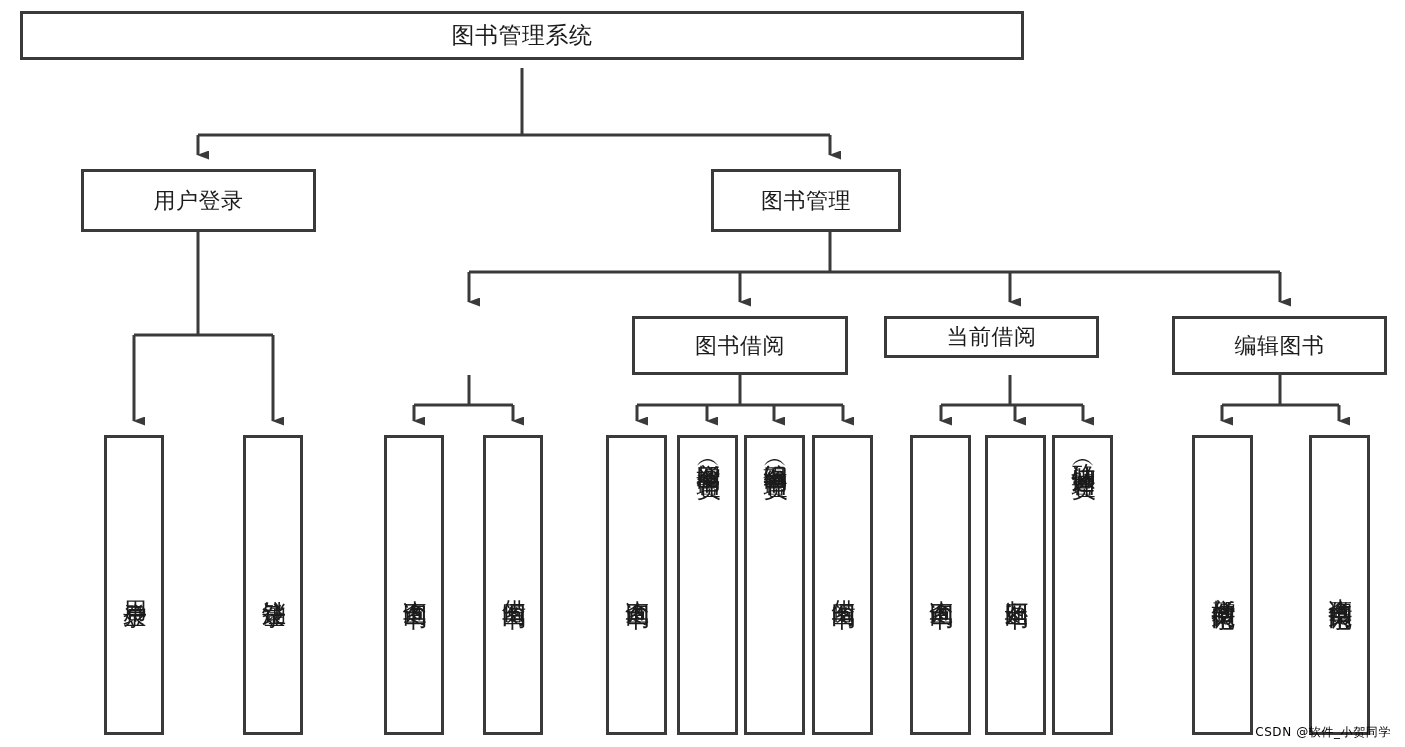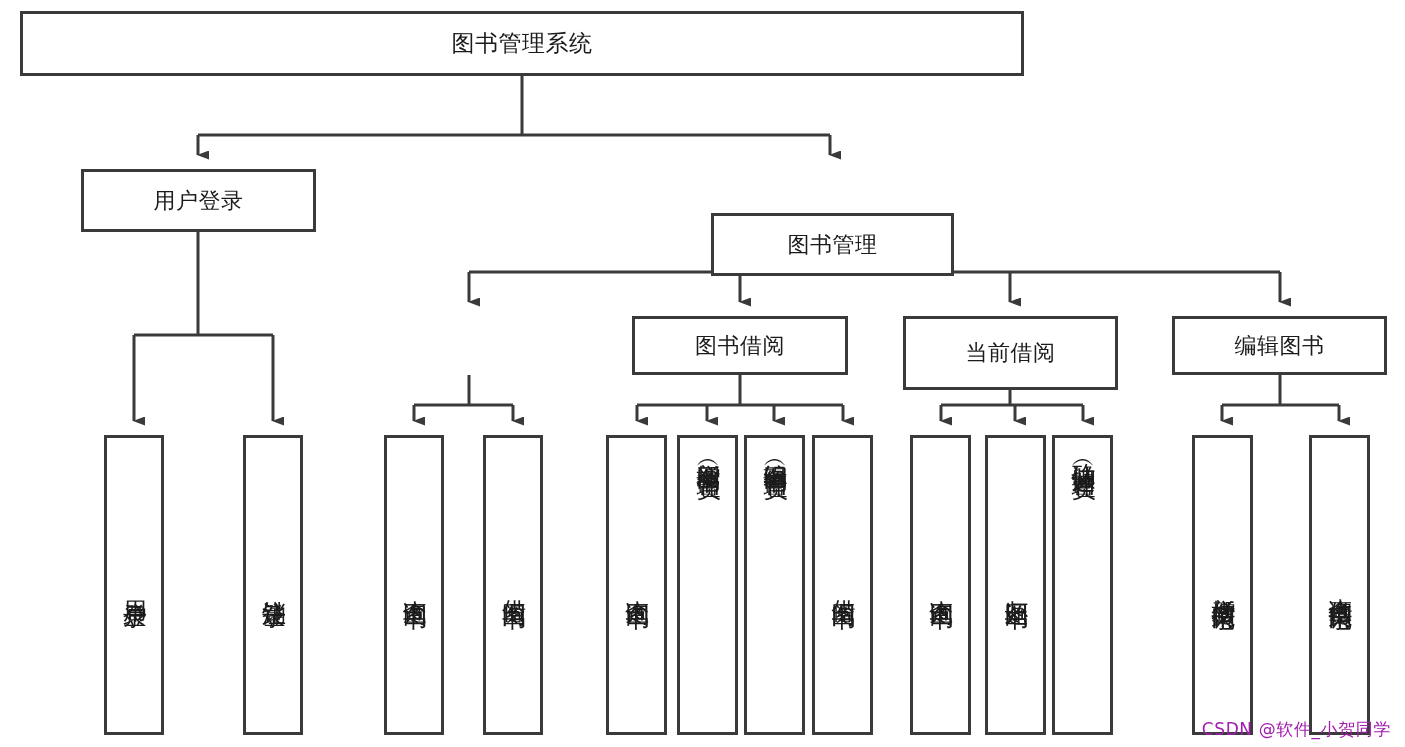--- a/index.html
+++ b/index.html
@@ -62,22 +62,22 @@
     white-space: nowrap;
   }
   .node.v.center {
     align-items: center;
     padding-top: 0;
   }
   #watermark {
     position: absolute;
     right: 14px;
     bottom: 6px;
-    font-size: 17px;
-    color: #a21caf;
+    font-size: 12px;
+    color: #000000;
     letter-spacing: 0.6px;
     z-index: 3;
     white-space: nowrap;
     text-align: center;
   }
 </style>
 </head>
 <body>
 
 <div id="canvas">
@@ -125,35 +125,35 @@
       <path d="M1015,405 L1015,421" marker-end="url(#arrow)"></path>
       <path d="M1083,405 L1083,421" marker-end="url(#arrow)"></path>
 
       <path d="M1280,375 L1280,405"></path>
       <path d="M1222,405 L1339,405"></path>
       <path d="M1222,405 L1222,421" marker-end="url(#arrow)"></path>
       <path d="M1339,405 L1339,421" marker-end="url(#arrow)"></path>
     </g>
   </svg>
 
-  <div class="node h root" style="left:20px; top:11px; width:1004px; height:65px;">
+  <div class="node h root" style="left:20px; top:11px; width:1004px; height:49px;">
     <span class="lbl">图书管理系统</span>
   </div>
 
   <div class="node h" style="left:81px; top:169px; width:235px; height:63px;">
     <span class="lbl">用户登录</span>
   </div>
-  <div class="node h" style="left:711px; top:169px; width:243px; height:63px;margin-top:44px;">
+  <div class="node h" style="left:711px; top:169px; width:190px; height:63px;">
     <span class="lbl">图书管理</span>
   </div>
 
   <div class="node h" style="left:632px; top:316px; width:216px; height:59px;">
     <span class="lbl">图书借阅</span>
   </div>
-  <div class="node h" style="left:903px; top:316px; width:215px; height:74px;">
+  <div class="node h" style="left:884px; top:316px; width:215px; height:42px;">
     <span class="lbl">当前借阅</span>
   </div>
   <div class="node h" style="left:1172px; top:316px; width:215px; height:59px;">
     <span class="lbl">编辑图书</span>
   </div>
 
   <div class="node v center" style="left:104px; top:435px; width:60px; height:300px;">
     <span class="lbl">用户登录</span>
   </div>
   <div class="node v center" style="left:243px; top:435px; width:60px; height:300px;">

